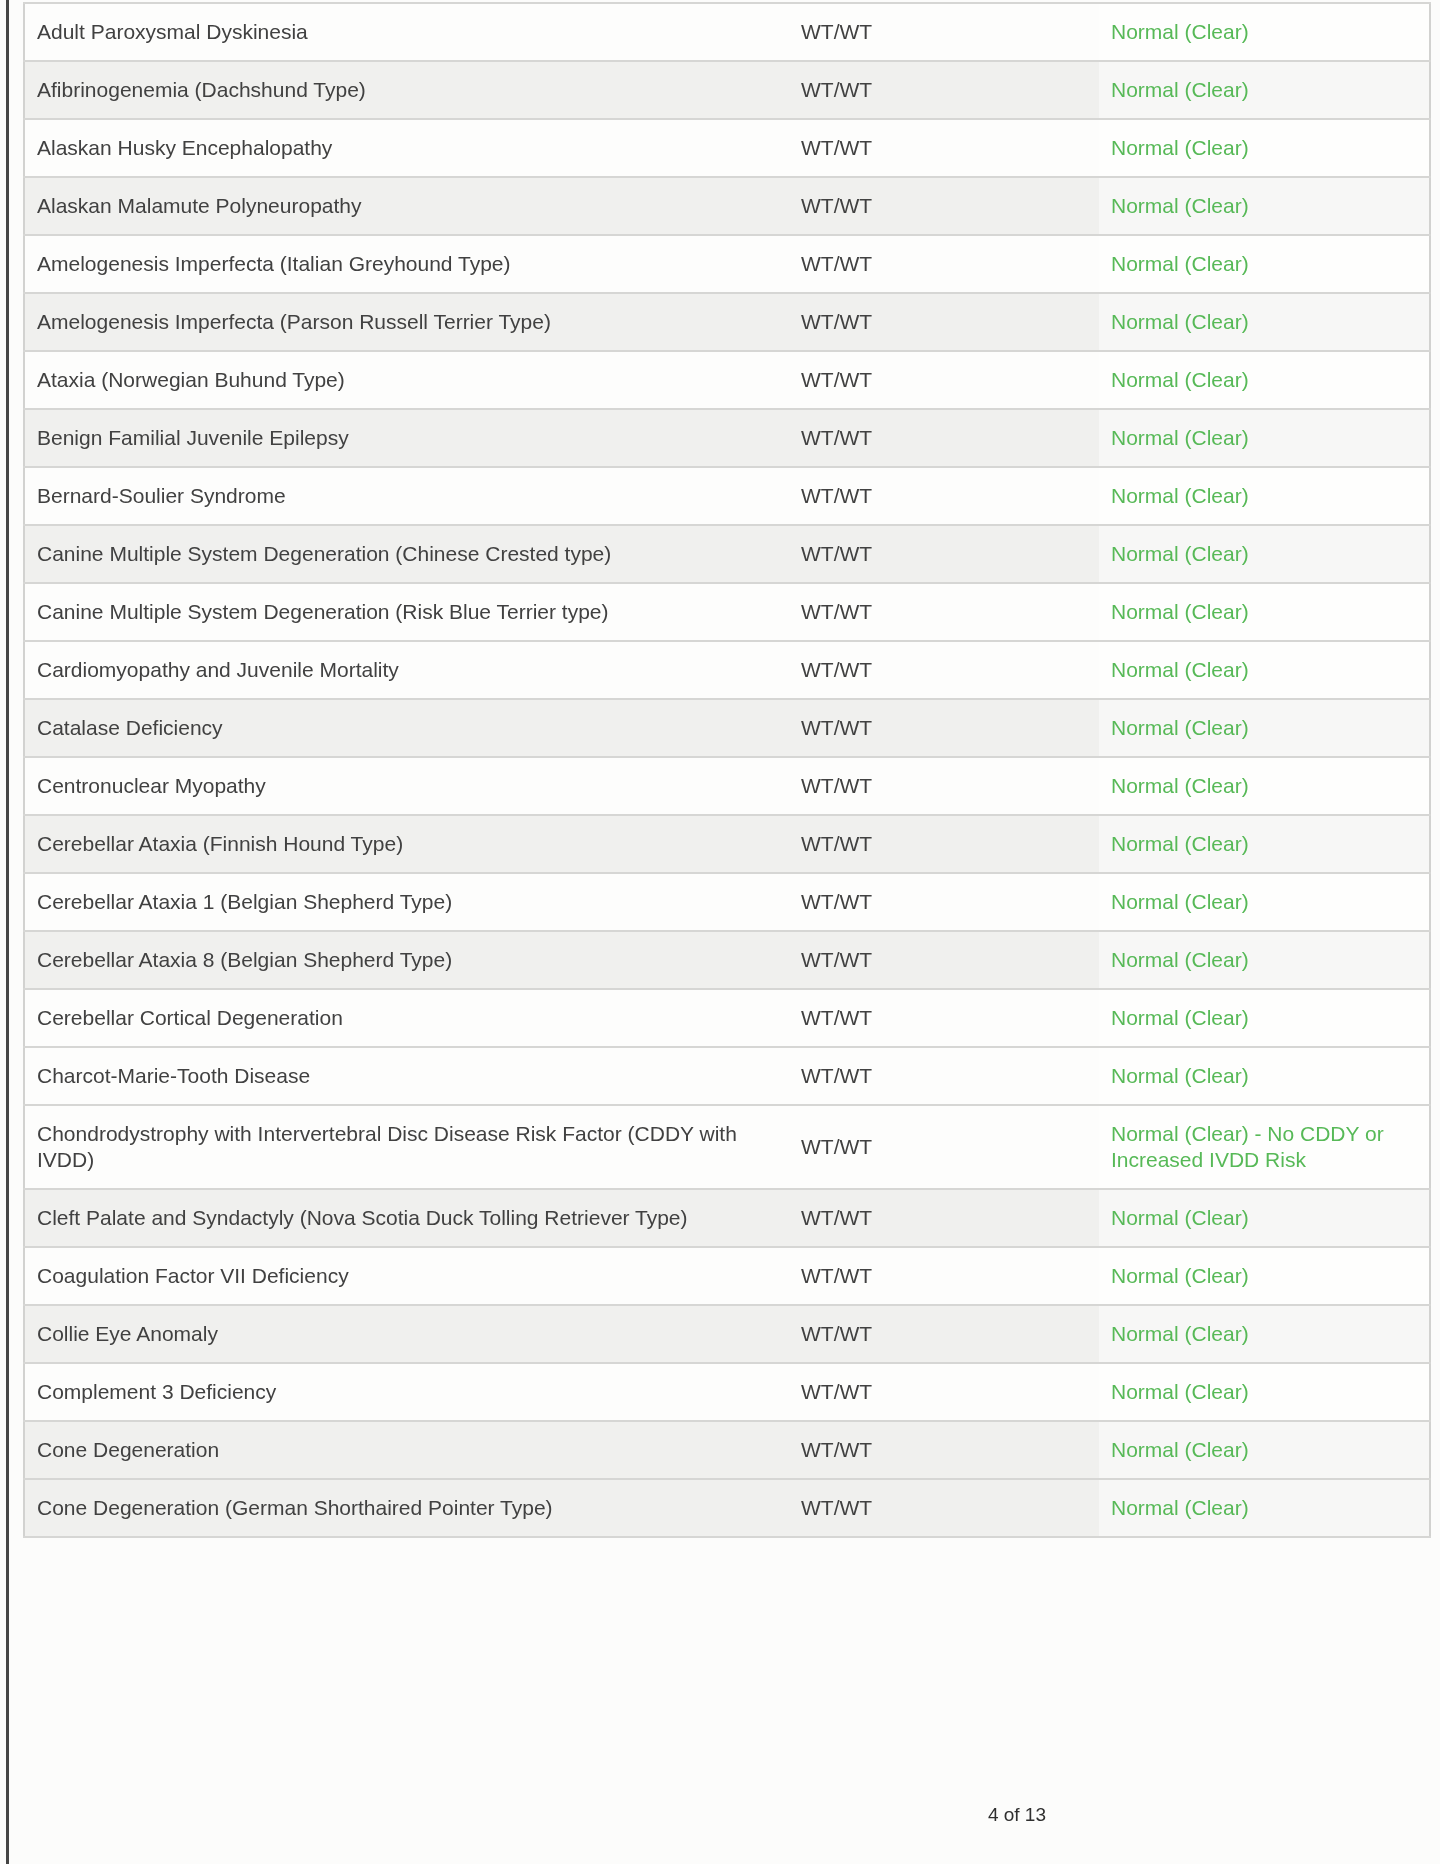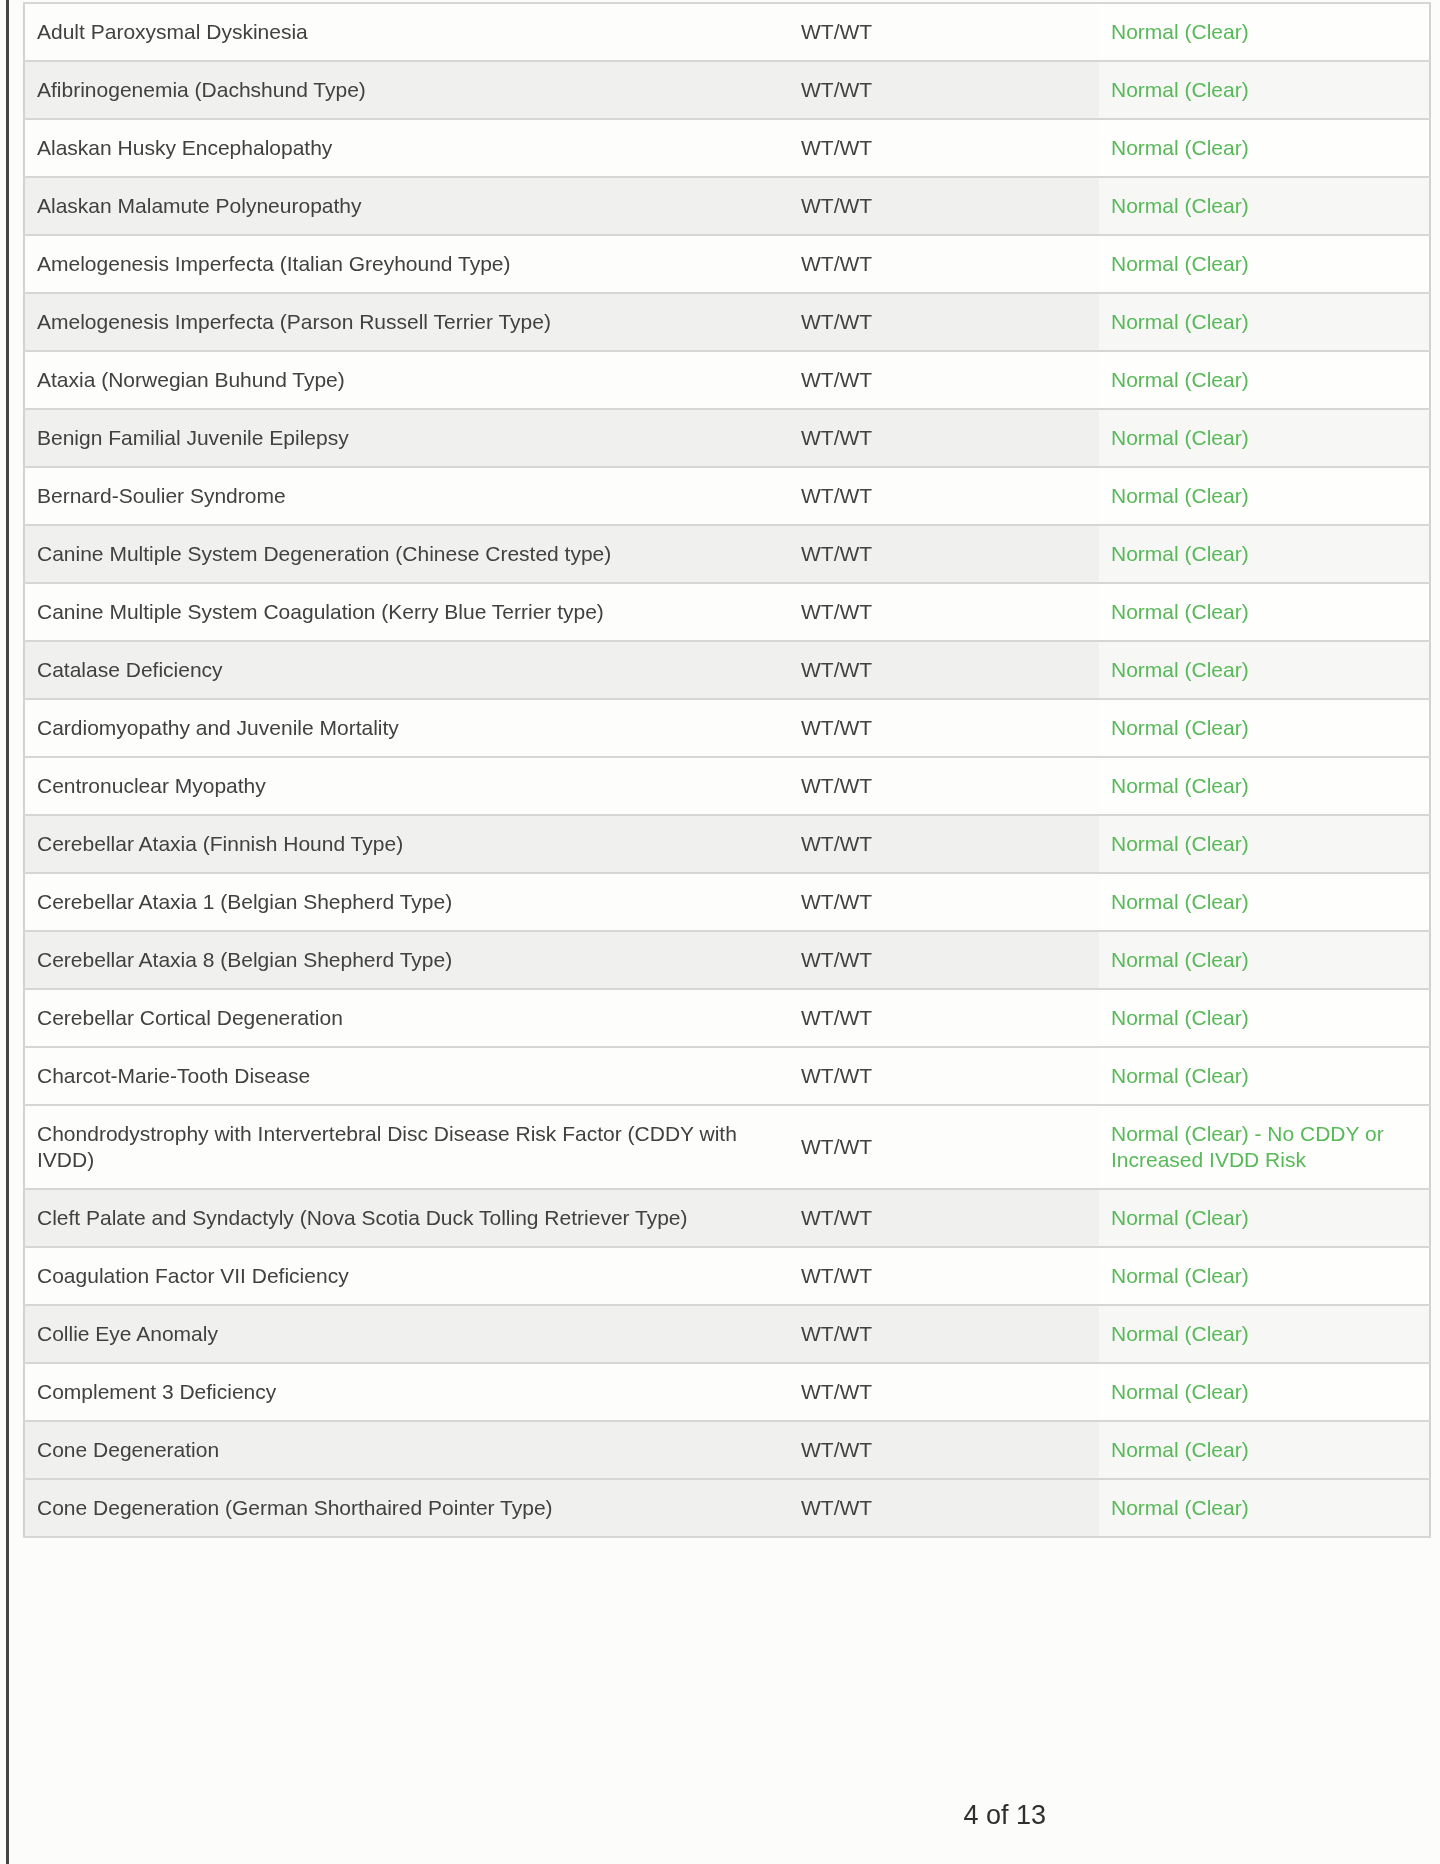--- a/index.html
+++ b/index.html
@@ -56,21 +56,21 @@
     padding-right: 0;
   }
   .page-indicator {
     position: absolute;
     top: 1802px;
     left: 0;
     width: 1198px;
     box-sizing: border-box;
     text-align: right;
     padding-right: 152px;
-    font-size: 27px;
+    font-size: 19px;
     line-height: 26px;
     color: #2f2f2f;
   }
 </style>
 </head>
 <body>
 
 <div class="page-edge-line"></div>
 
 <table class="results-table">
@@ -124,31 +124,31 @@
     <td class="col-condition">Bernard-Soulier Syndrome</td>
     <td class="col-genotype">WT/WT</td>
     <td class="col-result">Normal (Clear)</td>
   </tr>
       <tr class="result-row row-gray">
     <td class="col-condition">Canine Multiple System Degeneration (Chinese Crested type)</td>
     <td class="col-genotype">WT/WT</td>
     <td class="col-result">Normal (Clear)</td>
   </tr>
       <tr class="result-row row-white">
-    <td class="col-condition">Canine Multiple System Coagulation (Kerry Blue Terrier type)</td>
+    <td class="col-condition">Canine Multiple System Degeneration (Risk Blue Terrier type)</td>
+    <td class="col-genotype">WT/WT</td>
+    <td class="col-result">Normal (Clear)</td>
+  </tr>
+      <tr class="result-row row-white">
+    <td class="col-condition">Cardiomyopathy and Juvenile Mortality</td>
     <td class="col-genotype">WT/WT</td>
     <td class="col-result">Normal (Clear)</td>
   </tr>
       <tr class="result-row row-gray">
     <td class="col-condition">Catalase Deficiency</td>
-    <td class="col-genotype">WT/WT</td>
-    <td class="col-result">Normal (Clear)</td>
-  </tr>
-      <tr class="result-row row-white">
-    <td class="col-condition">Cardiomyopathy and Juvenile Mortality</td>
     <td class="col-genotype">WT/WT</td>
     <td class="col-result">Normal (Clear)</td>
   </tr>
       <tr class="result-row row-white">
     <td class="col-condition">Centronuclear Myopathy</td>
     <td class="col-genotype">WT/WT</td>
     <td class="col-result">Normal (Clear)</td>
   </tr>
       <tr class="result-row row-gray">
     <td class="col-condition">Cerebellar Ataxia (Finnish Hound Type)</td>

